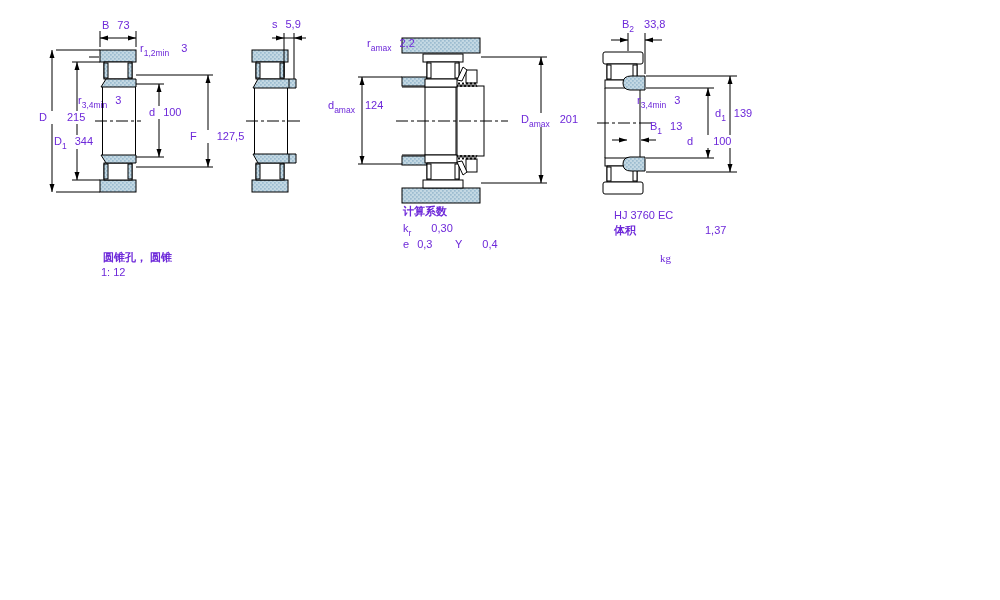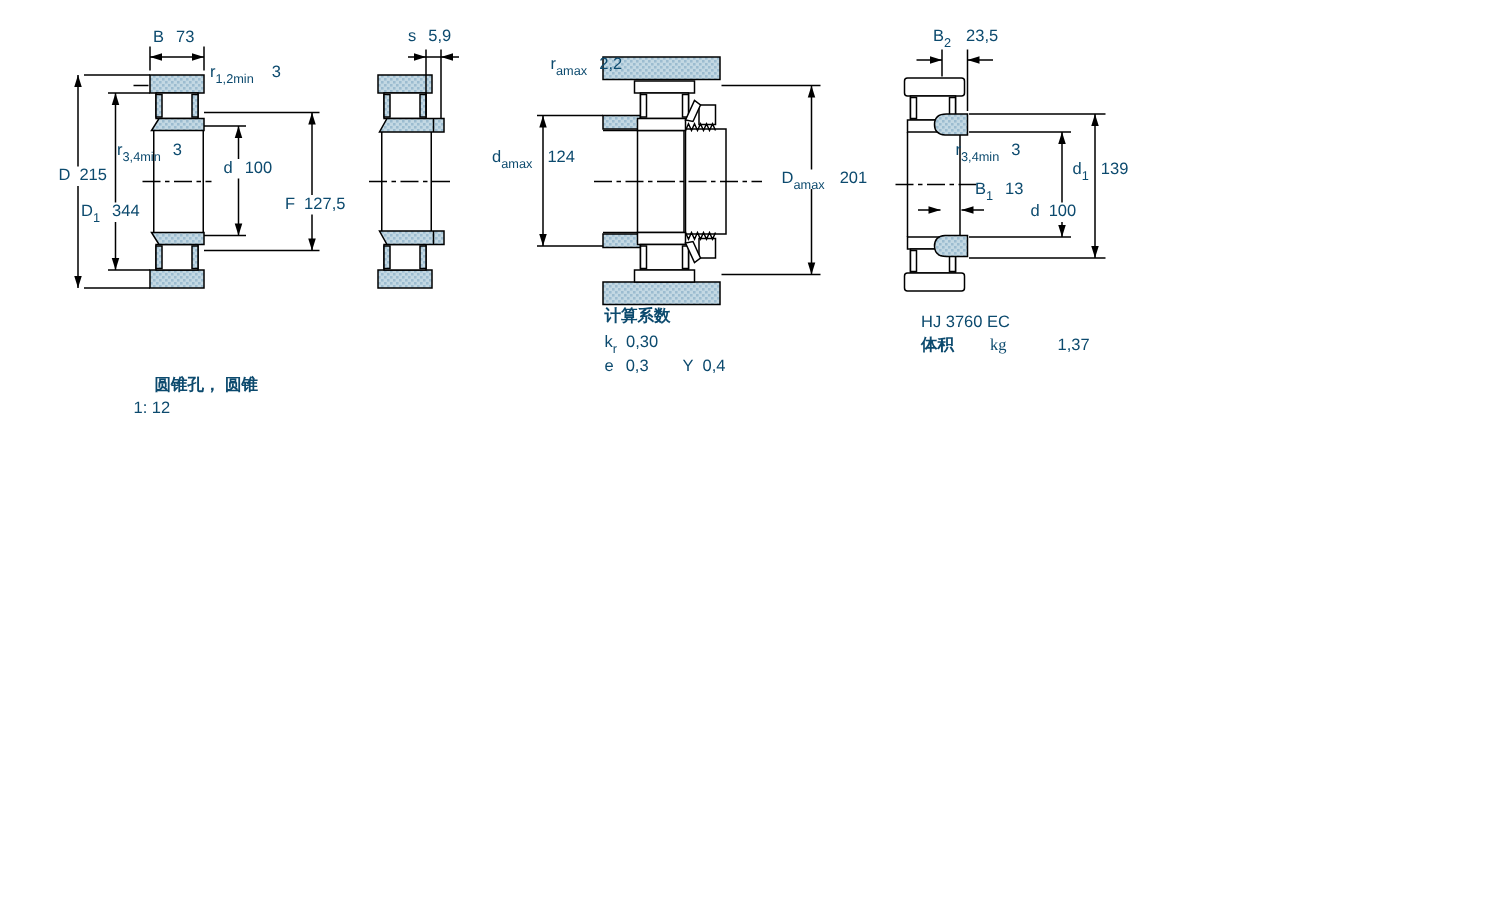--- a/index.html
+++ b/index.html
@@ -1,23 +1,23 @@
 <!DOCTYPE html>
 <html style="--ring-base: #c3d8e3; --ring-dot: #9cbcd0; --bg: #ffffff;"><head>
 <meta charset="utf-8">
 <style>
   html,body{margin:0;padding:0;background:#fff;}
   #canvas{position:relative;width:1000px;height:428px;background:var(--bg,#fff);overflow:hidden;
-          font-family:"Liberation Sans", sans-serif;color:#0c4a6e;}
+          font-family:"Liberation Sans", sans-serif;color:#6d28d9;}
   #drawing-svg{position:absolute;left:0;top:0;}
   .lbl{position:absolute;font-size:11px;line-height:13px;white-space:nowrap;}
   .lbl.wbg{background:#fff;padding:0 1px;}
   .lbl.bold{font-weight:bold;}
-  .sub{font-size:8.5px;position:relative;top:3.5px;}.g6{margin-left:6px}.g8{margin-left:8px}.g10{margin-left:10px}.g12{margin-left:12px}
-  .serif{font-family:"Liberation Serif", serif;}
+  .sub{font-size:8.5px;position:relative;top:3.5px;}.g6{margin-left:20px}.g8{margin-left:8px}.g10{margin-left:10px}.g12{margin-left:12px}
+  .serif{font-family:"Liberation Serif", serif;margin-top:28px;}
   .ln{stroke:#000;stroke-width:1;fill:none;}
   .cl{stroke:#000;stroke-width:1;fill:none;stroke-dasharray:12 3 3 3;}
   .fw{fill:#fff;stroke:#000;stroke-width:1;}
   .fp{fill:url(#dotpat);stroke:#000;stroke-width:1;}
   .arr{fill:#000;stroke:none;}
   .pat-bg{fill:var(--ring-base,#c3d8e3);}
   .pat-dot{fill:var(--ring-dot,#9cbcd0);}
 </style>
 </head>
 <body>
@@ -176,33 +176,33 @@
   </svg>
 
   <div class="lbl" style="left:102px;top:19px"><span>B</span><span class="g8">73</span></div>
   <div class="lbl" style="left:140px;top:42px"><span>r</span><span class="sub">1,2min</span><span class="g12">3</span></div>
   <div class="lbl" style="left:78px;top:94px"><span>r</span><span class="sub">3,4min</span><span class="g8">3</span></div>
   <div class="lbl wbg" style="left:38px;top:111px"><span>D</span><span class="g6">215</span></div>
   <div class="lbl wbg" style="left:53px;top:135px"><span>D</span><span class="sub">1</span><span class="g8">344</span></div>
   <div class="lbl wbg" style="left:148px;top:106px"><span>d</span><span class="g8">100</span></div>
   <div class="lbl wbg" style="left:189px;top:130px"><span>F</span><span class="g6">127,5</span></div>
   <div class="lbl bold" style="left:103px;top:251px">圆锥孔， 圆锥</div>
-  <div class="lbl" style="left:89px;top:266px">1: 12</div>
+  <div class="lbl" style="left:101px;top:266px">1: 12</div>
 
   <div class="lbl" style="left:272px;top:18px"><span>s</span><span class="g8">5,9</span></div>
 
   <div class="lbl" style="left:367px;top:37px"><span>r</span><span class="sub">amax</span><span class="g8">2,2</span></div>
   <div class="lbl" style="left:328px;top:99px"><span>d</span><span class="sub">amax</span><span class="g10">124</span></div>
   <div class="lbl wbg" style="left:520px;top:113px"><span>D</span><span class="sub">amax</span><span class="g10">201</span></div>
   <div class="lbl bold" style="left:403px;top:205px">计算系数</div>
   <div class="lbl" style="left:403px;top:222px"><span>k</span><span class="sub">r</span><span class="g6">0,30</span></div>
   <div class="lbl" style="left:403px;top:238px"><span>e</span><span class="g8">0,3</span></div>
   <div class="lbl" style="left:455px;top:238px"><span>Y</span><span class="g6">0,4</span></div>
 
-  <div class="lbl" style="left:622px;top:18px"><span>B</span><span class="sub">2</span><span class="g10">23,5</span></div>
+  <div class="lbl" style="left:622px;top:18px"><span>B</span><span class="sub">2</span><span class="g10">33,8</span></div>
   <div class="lbl" style="left:637px;top:94px"><span>r</span><span class="sub">3,4min</span><span class="g8">3</span></div>
   <div class="lbl" style="left:650px;top:120px"><span>B</span><span class="sub">1</span><span class="g8">13</span></div>
   <div class="lbl" style="left:715px;top:107px"><span>d</span><span class="sub">1</span><span class="g8">139</span></div>
   <div class="lbl wbg" style="left:686px;top:135px"><span>d</span><span class="g6">100</span></div>
   <div class="lbl" style="left:614px;top:209px">HJ 3760 EC</div>
   <div class="lbl bold" style="left:614px;top:224px">体积</div>
   <div class="lbl serif" style="left:660px;top:224px">kg</div>
   <div class="lbl" style="left:705px;top:224px">1,37</div>
 
 </div>

